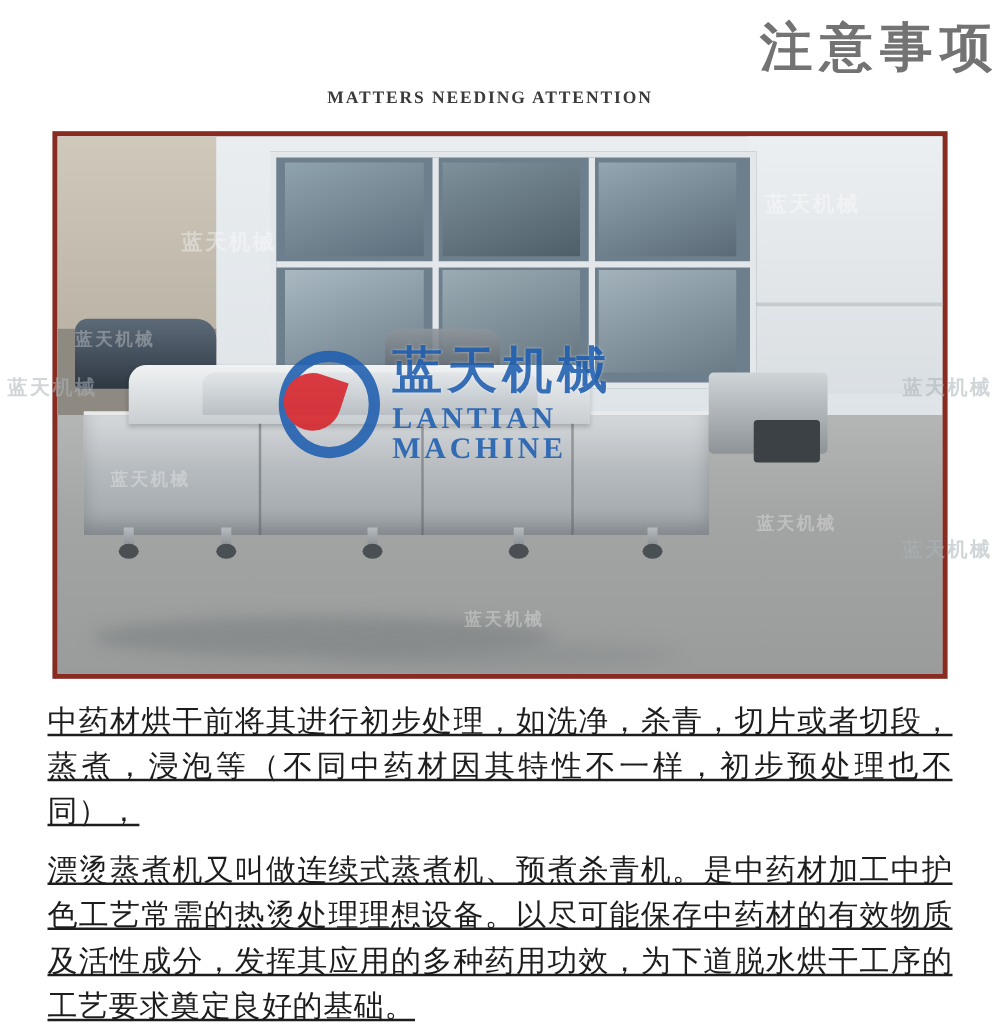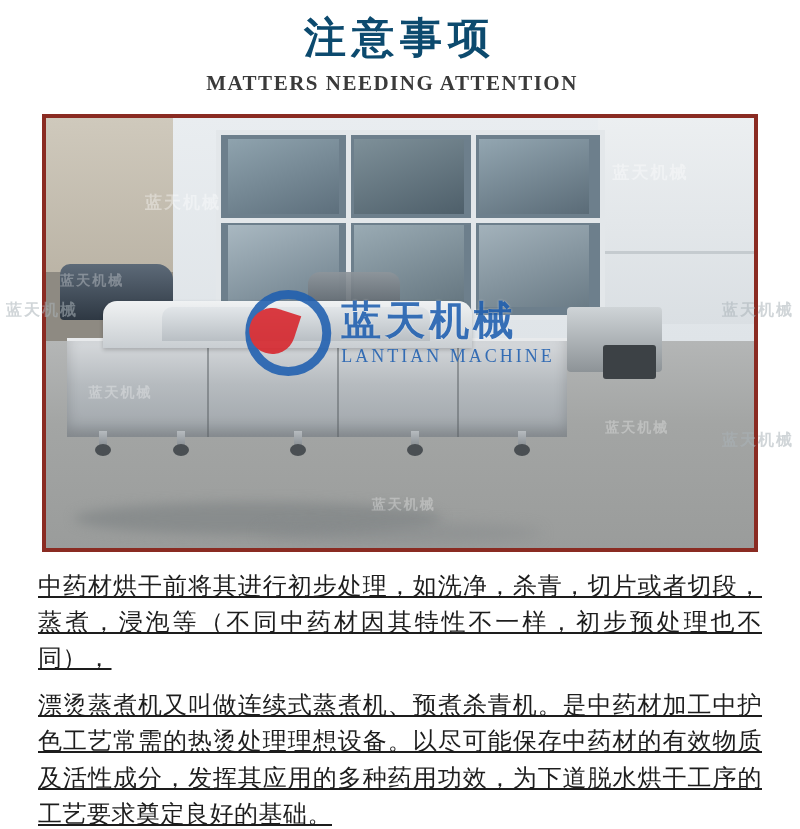--- a/index.html
+++ b/index.html
@@ -24,27 +24,28 @@
   
   .header {
     text-align: center;
     padding-top: 12px;
   }
   .title-cn {
     font-family: "DejaVu Sans", "Liberation Sans", sans-serif;
     font-size: 42px;
     font-weight: bold;
     letter-spacing: 6px;
-    color: #0c4a6e;
+    color: #737373;
     line-height: 1.25;
     margin: 0;
+    text-align: right;
   }
   .title-en {
     font-family: "Liberation Serif", serif;
-    font-size: 21px;
+    font-size: 14px;
     font-weight: bold;
     letter-spacing: 1.5px;
     color: #3a3a3a;
     margin: 6px 16px 0 0;
   }
 
   
   .photo-frame {
     position: relative;
     margin: 18px auto 0 auto;
@@ -345,22 +346,22 @@
   .wm-cn {
     font-family: "DejaVu Sans", sans-serif;
     font-size: 40px;
     font-weight: bold;
     color: #1f5fb0;
     letter-spacing: 4px;
     text-shadow: 0 0 2px rgba(255,255,255,.6);
   }
   .wm-en {
     font-family: "Liberation Serif", serif;
-    font-size: 18px;
-    font-weight: normal;
+    font-size: 24px;
+    font-weight: bold;
     color: #1f5fb0;
     letter-spacing: 3px;
     margin-top: 7px;
   }
   .wm-tile {
     position: absolute;
     font-family: "DejaVu Sans", sans-serif;
     font-size: 17px;
     font-weight: bold;
     color: rgba(255,255,255,.38);

